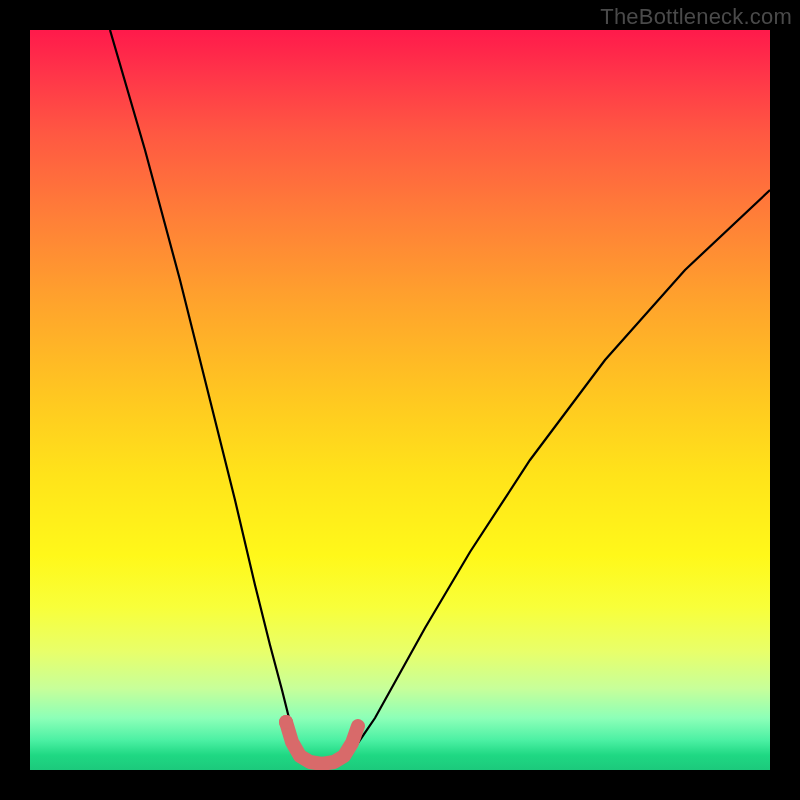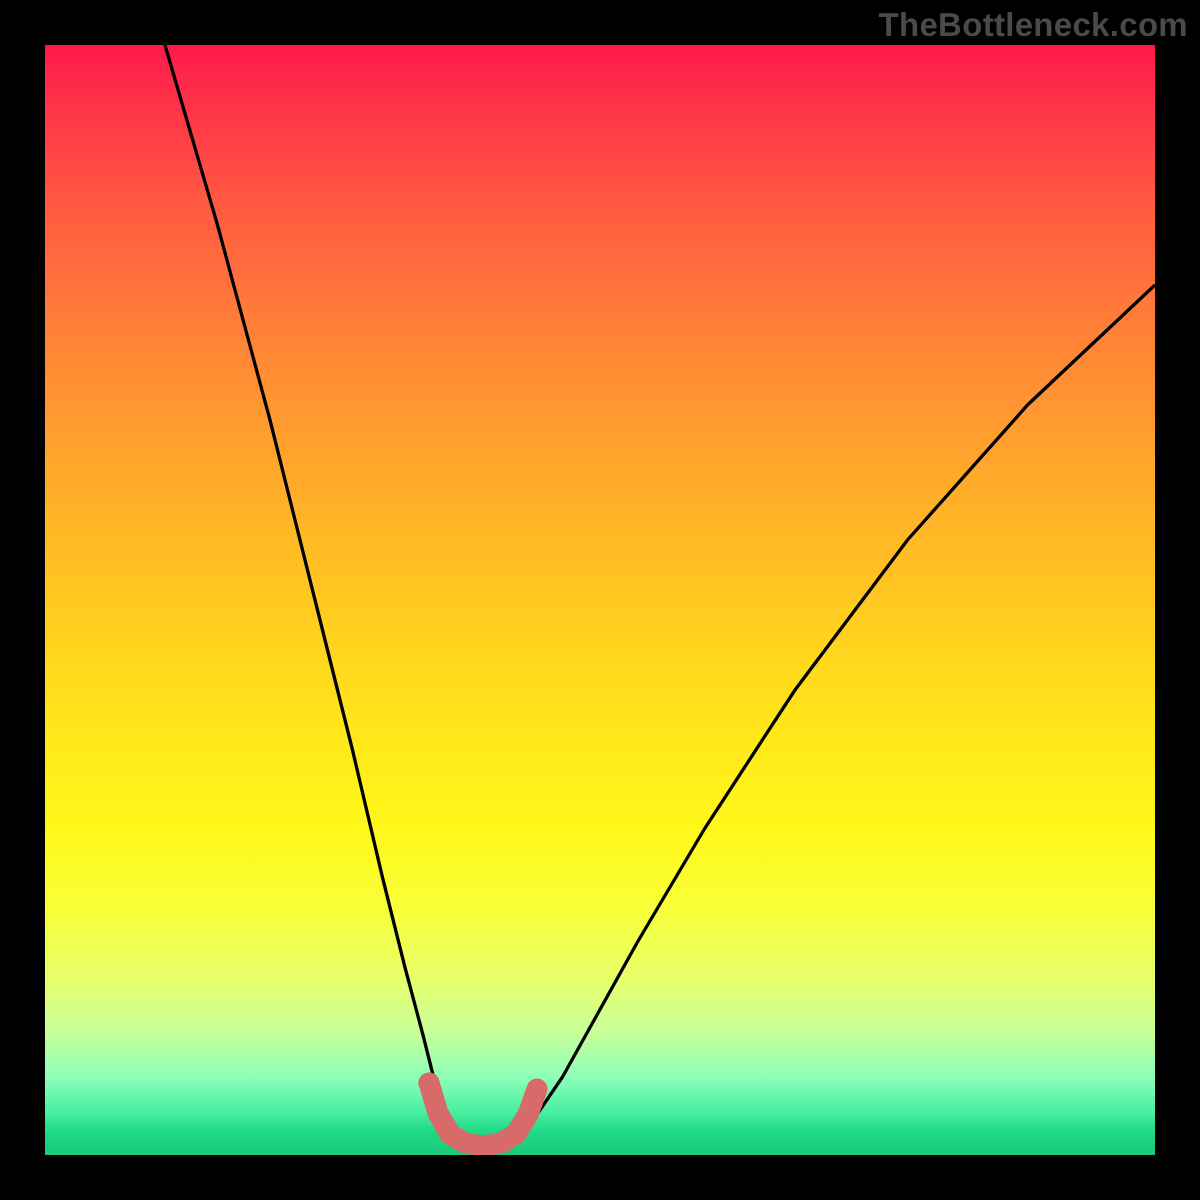--- a/index.html
+++ b/index.html
@@ -42,21 +42,21 @@
       #1fd883 98%,
       #1cc97c 100%
     );
   }
   .watermark {
     position: absolute;
     top: 4px;
     right: 8px;
     color: #4a4a4a;
     font-size: 22px;
-    font-weight: 700;
+    font-weight: 400;
     letter-spacing: 0.2px;
     user-select: none;
   }
   svg.curves {
     position: absolute;
     left: 0; top: 0;
     width: 100%;
     height: 100%;
     overflow: visible;
   }

